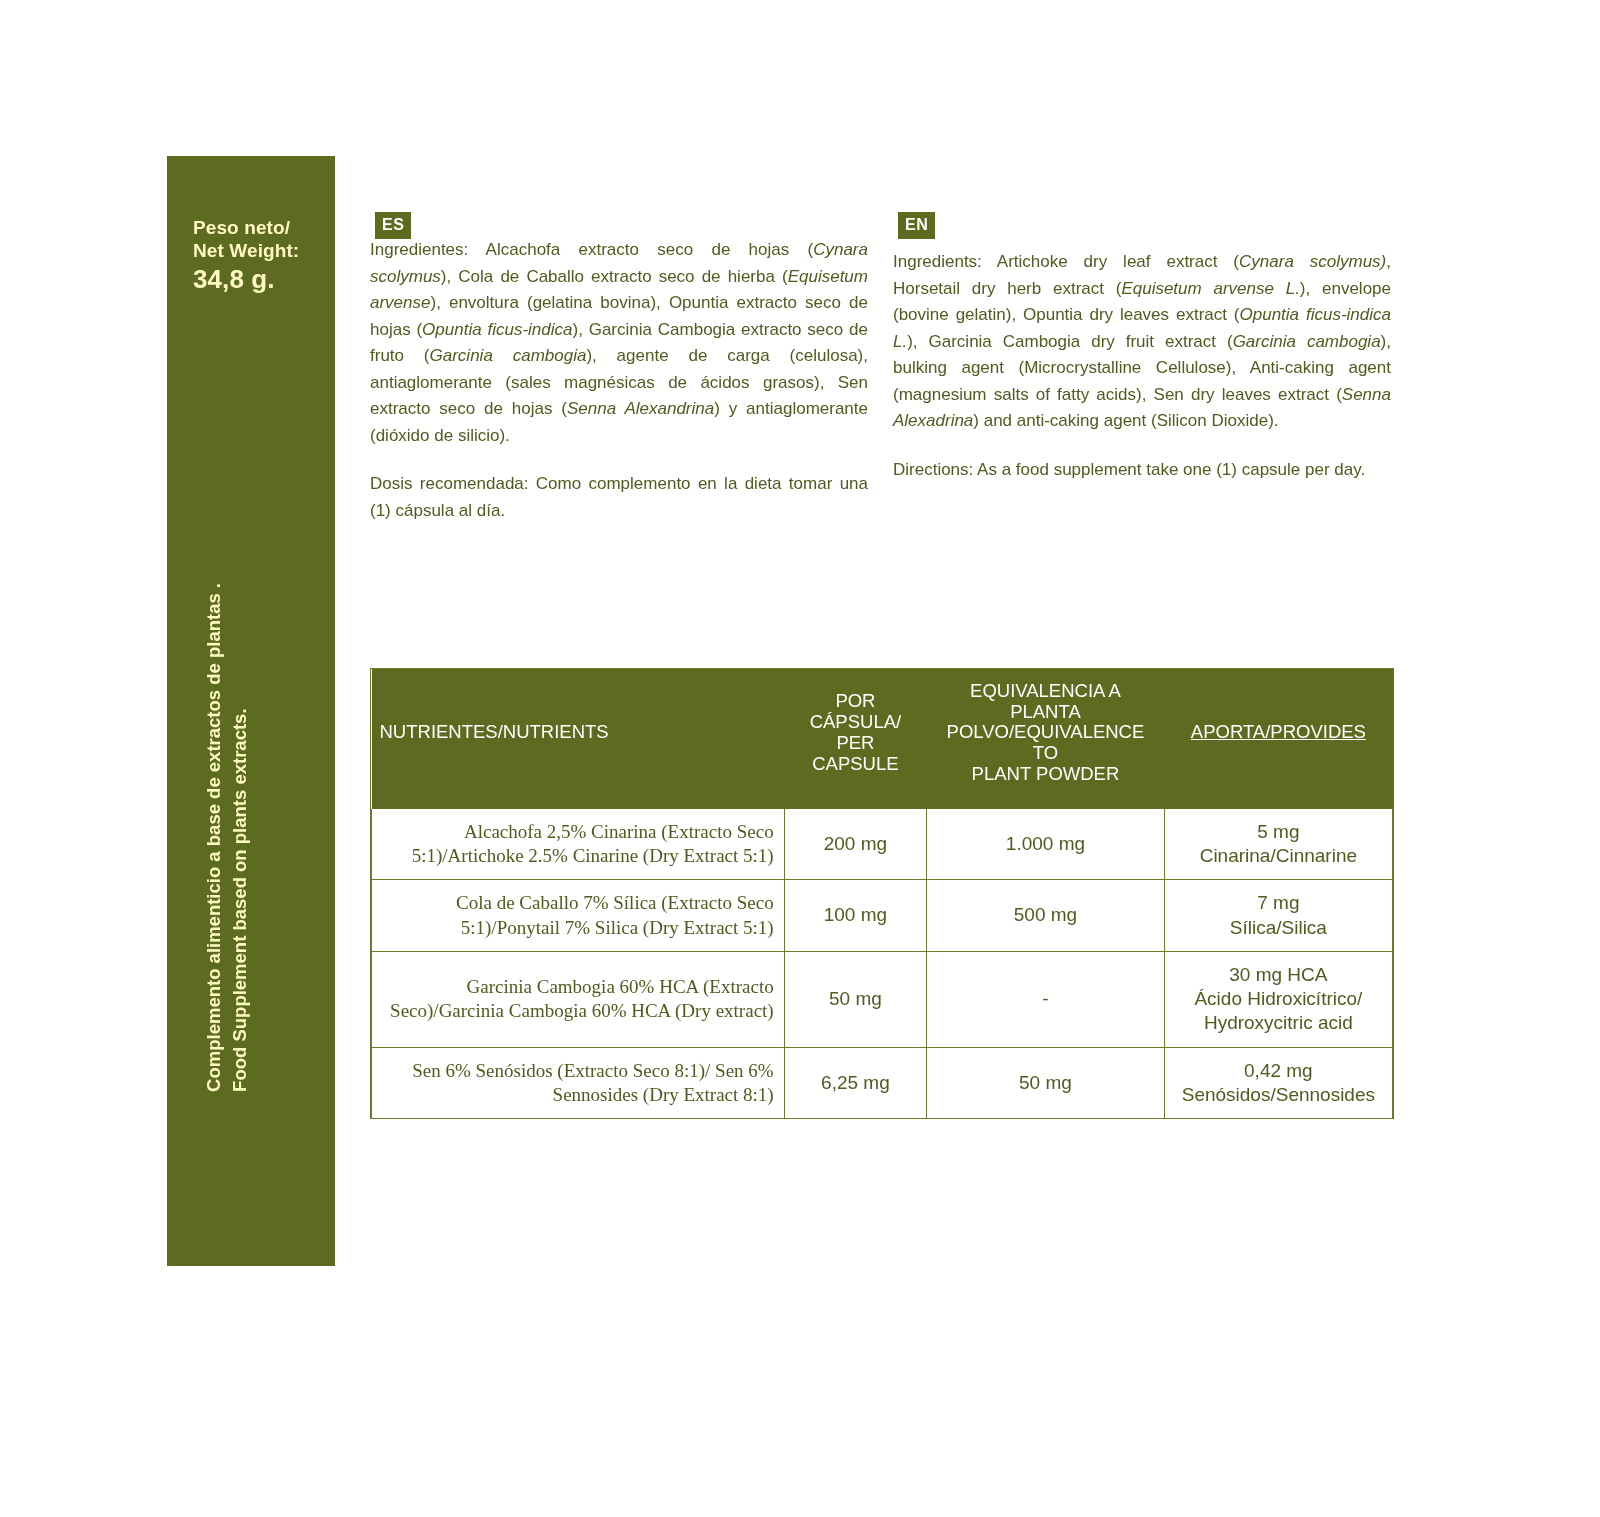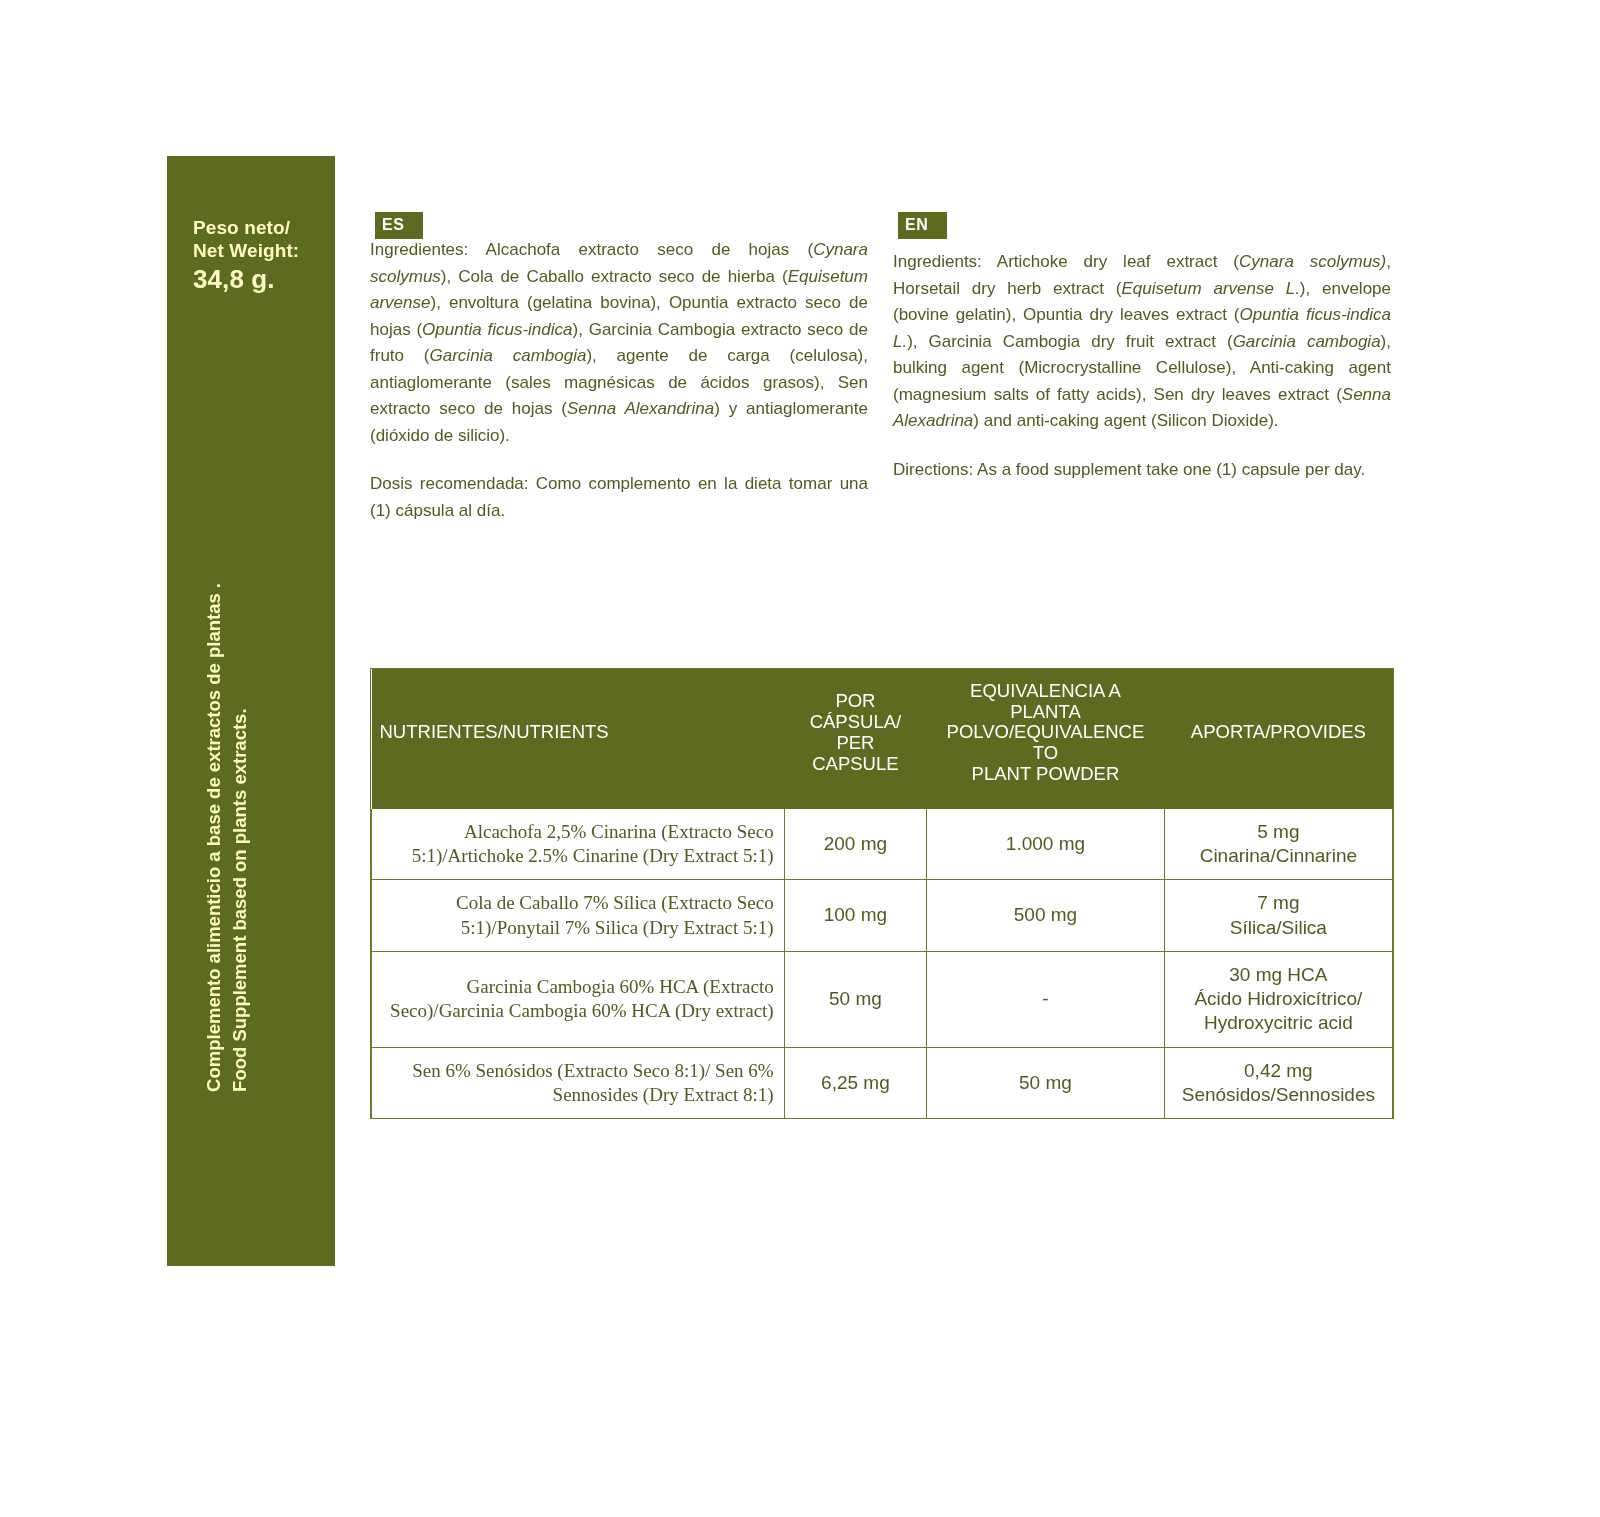--- a/index.html
+++ b/index.html
@@ -64,21 +64,21 @@
   .sidebar-vert span { display: block; }
 
   
   .lang-badge {
     position: absolute;
     background: #5d6b20;
     color: #ffffff;
     font-size: 16px;
     font-weight: bold;
     line-height: 1;
-    padding: 5px 19px 6px 7px;
+    padding: 5px 7px 6px 7px;
     letter-spacing: 0.5px;
   }
   #badge-es { left: 375px; top: 212px; }
   #badge-en { left: 898px; top: 212px; }
 
   
   .col {
     position: absolute;
     width: 498px;
     font-family: "Liberation Sans", sans-serif;
@@ -117,21 +117,21 @@
     vertical-align: middle;
     border: none;
   }
   th.h-nutrients {
     text-align: left;
     padding-left: 14px;
     width: 442px;
   }
   th.h-percap { width: 136px; }
   th.h-equiv  { width: 228px; }
-  th.h-prov   { width: 216px; }
+  th.h-prov   { width: 216px; text-decoration: underline; }
 
   table.nutr td {
     border: 1.5px solid #6c7b27;
     padding: 11px 10px;
     vertical-align: middle;
     line-height: 1.28;
   }
   td.name {
     text-align: right;
     padding-left: 14px;

